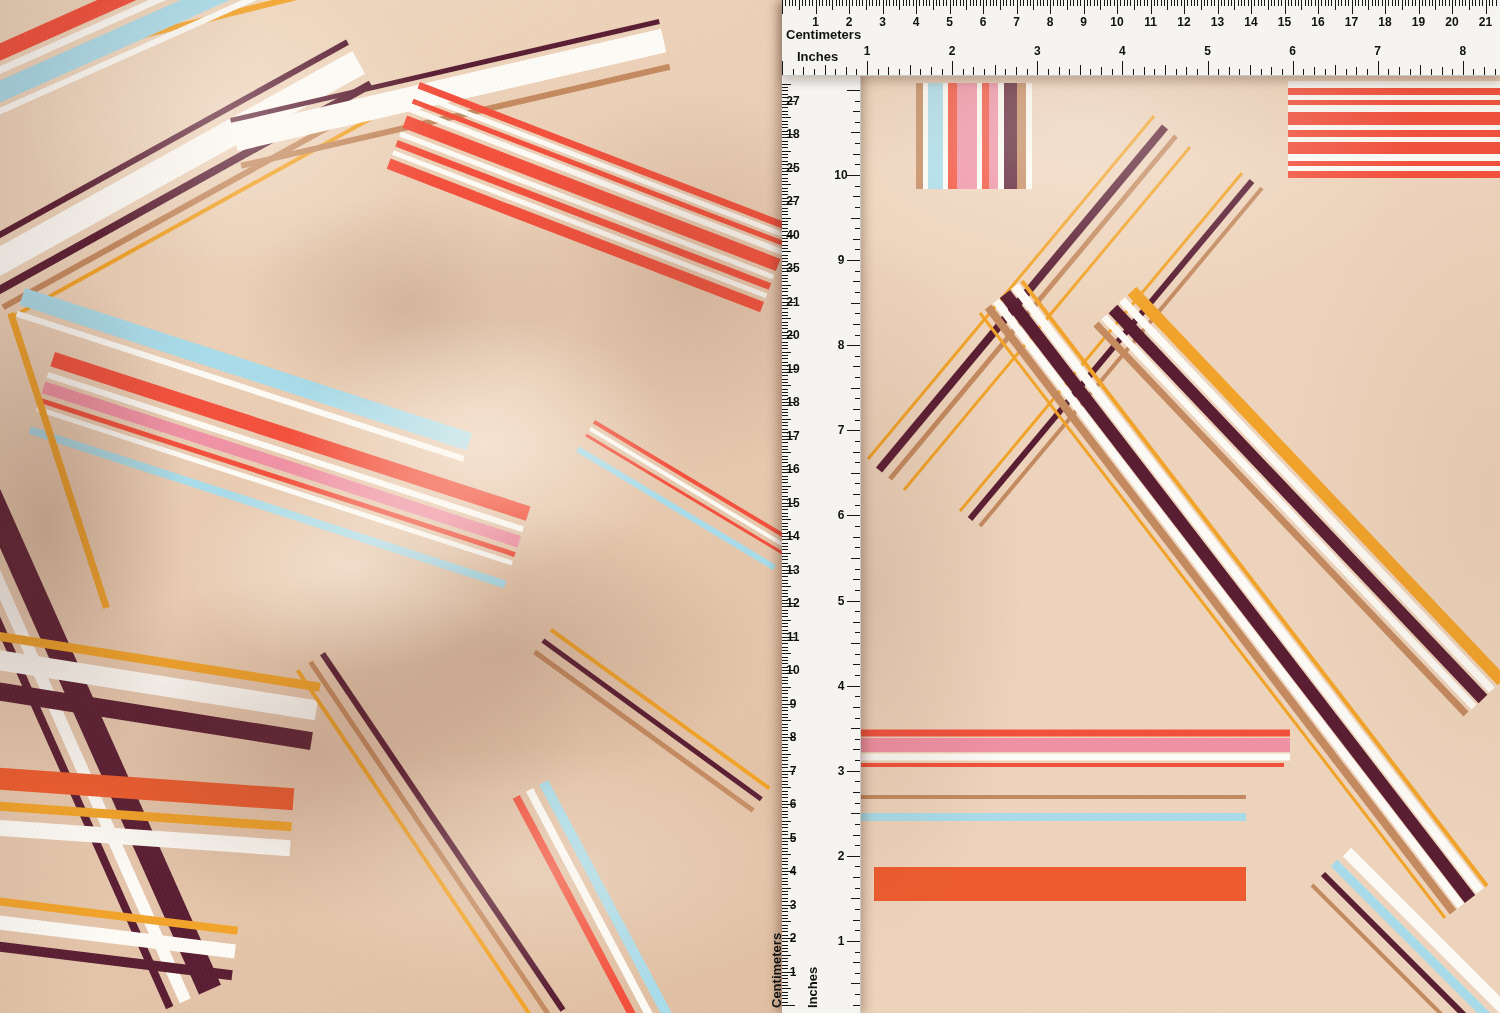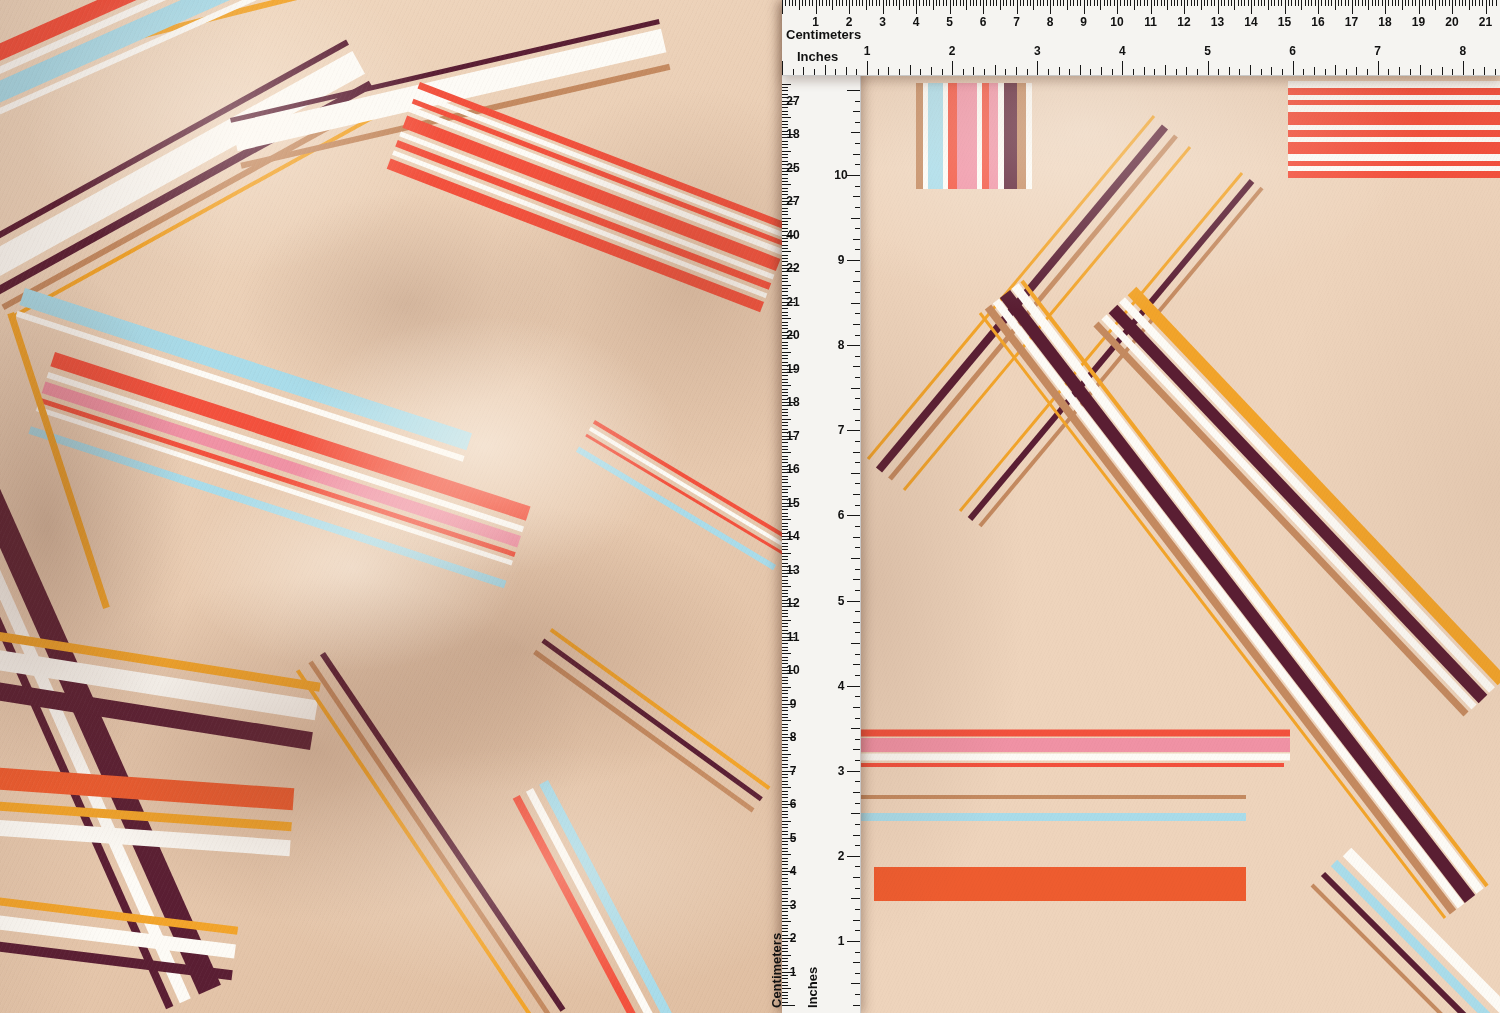--- a/index.html
+++ b/index.html
@@ -498,21 +498,21 @@
       <div class="vtick vtick-left" style="top: 97.15px; width: 6px;"></div>
       <div class="vtick vtick-left" style="top: 93.8px; width: 6px;"></div>
       <div class="vtick vtick-left" style="top: 90.45px; width: 6px;"></div>
       <div class="vtick vtick-left" style="top: 87.1px; width: 6px;"></div>
       <div class="vtick vtick-left" style="top: 83.75px; width: 9px;"></div>
       <div class="num vnum-cm" style="top: 100.5px;">27</div>
       <div class="num vnum-cm" style="top: 134px;">18</div>
       <div class="num vnum-cm" style="top: 167.5px;">25</div>
       <div class="num vnum-cm" style="top: 201px;">27</div>
       <div class="num vnum-cm" style="top: 234.5px;">40</div>
-      <div class="num vnum-cm" style="top: 268px;">22</div>
+      <div class="num vnum-cm" style="top: 268px;">35</div>
       <div class="num vnum-cm" style="top: 301.5px;">21</div>
       <div class="num vnum-cm" style="top: 335px;">20</div>
       <div class="num vnum-cm" style="top: 368.5px;">19</div>
       <div class="num vnum-cm" style="top: 402px;">18</div>
       <div class="num vnum-cm" style="top: 435.5px;">17</div>
       <div class="num vnum-cm" style="top: 469px;">16</div>
       <div class="num vnum-cm" style="top: 502.5px;">15</div>
       <div class="num vnum-cm" style="top: 536px;">14</div>
       <div class="num vnum-cm" style="top: 569.5px;">13</div>
       <div class="num vnum-cm" style="top: 603px;">12</div>

